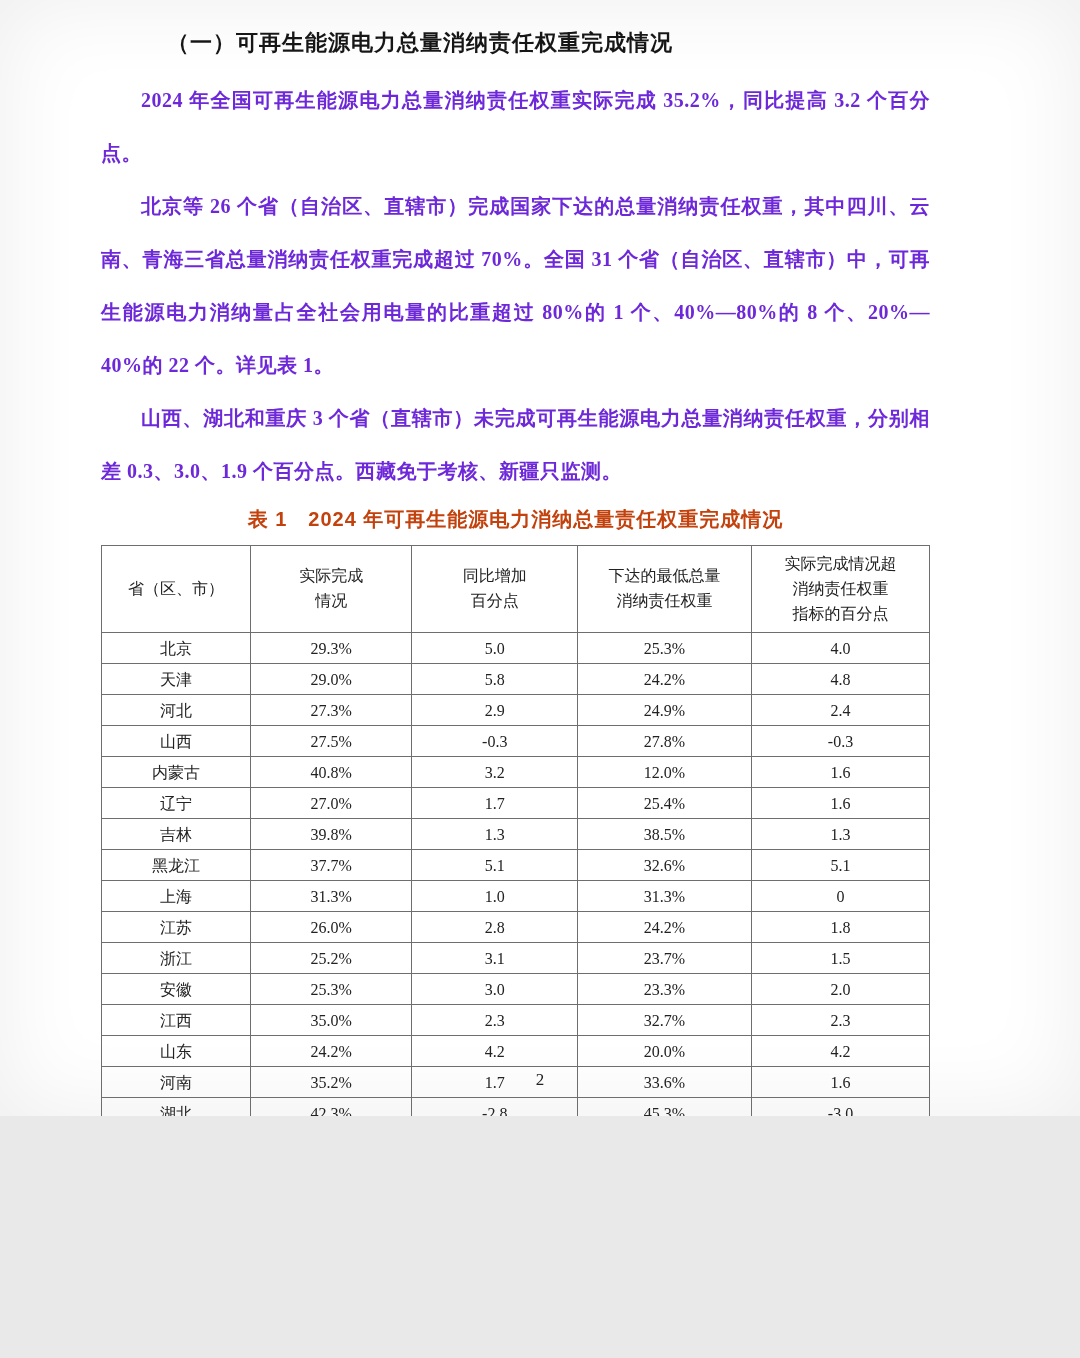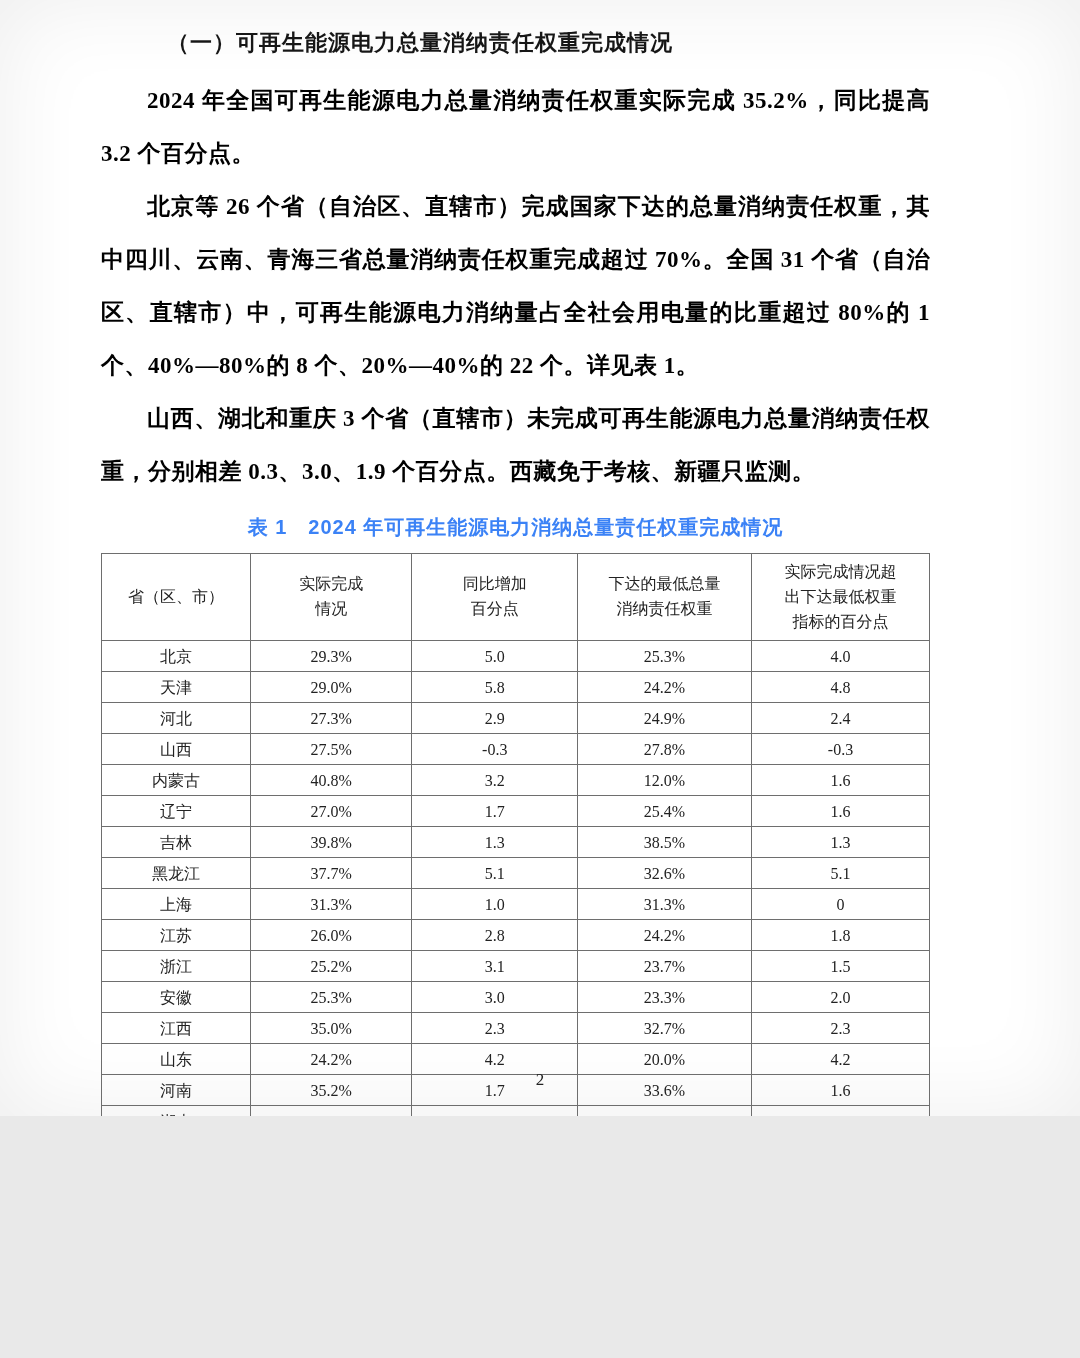--- a/index.html
+++ b/index.html
@@ -19,37 +19,37 @@
   .heading {
     font-family: "Liberation Sans", "DejaVu Sans", sans-serif;
     font-weight: 700;
     font-size: 22px;
     text-indent: 3em;
     letter-spacing: 1px;
     margin-bottom: 16px;
     color: #161616;
   }
   .para {
-    font-size: 23px;
+    font-size: 20px;
     font-weight: 600;
     line-height: 53px;
     text-align: justify;
     text-indent: 2em;
     letter-spacing: 0.5px;
-    color: #000000;
+    color: #6d28d9;
   }
   .caption {
     font-family: "Liberation Sans", "DejaVu Sans", sans-serif;
     font-weight: 700;
     font-size: 20px;
     text-align: center;
-    margin-top: 16px;
+    margin-top: 8px;
     margin-bottom: 12px;
     letter-spacing: 1px;
-    color: #3b82f6;
+    color: #c2410c;
   }
   table.data-table {
     width: 100%;
     border-collapse: collapse;
     table-layout: fixed;
   }
   .data-table th, .data-table td {
     border: 1px solid #6e6e6e;
     text-align: center;
     vertical-align: middle;
@@ -103,21 +103,21 @@
     <thead>
       <tr>
         <th>省（区、市）</th>
         <th>实际完成
 情况</th>
         <th>同比增加
 百分点</th>
         <th>下达的最低总量
 消纳责任权重</th>
         <th>实际完成情况超
-出下达最低权重
+消纳责任权重
 指标的百分点</th>
       </tr>
     </thead>
     <tbody>
   <tr>
     <td>北京</td>
     <td>29.3%</td>
     <td>5.0</td>
     <td>25.3%</td>
     <td>4.0</td>
@@ -229,20 +229,27 @@
   </tr>
 
   <tr>
     <td>河南</td>
     <td>35.2%</td>
     <td>1.7</td>
     <td>33.6%</td>
     <td>1.6</td>
   </tr>
 
+  <tr>
+    <td>湖北</td>
+    <td>42.3%</td>
+    <td>-2.8</td>
+    <td>45.3%</td>
+    <td>-3.0</td>
+  </tr>
 
   <tr>
     <td>湖南</td>
     <td>52.1%</td>
     <td>5.7</td>
     <td>46.8%</td>
     <td>5.3</td>
   </tr>
 </tbody>
   </table>

